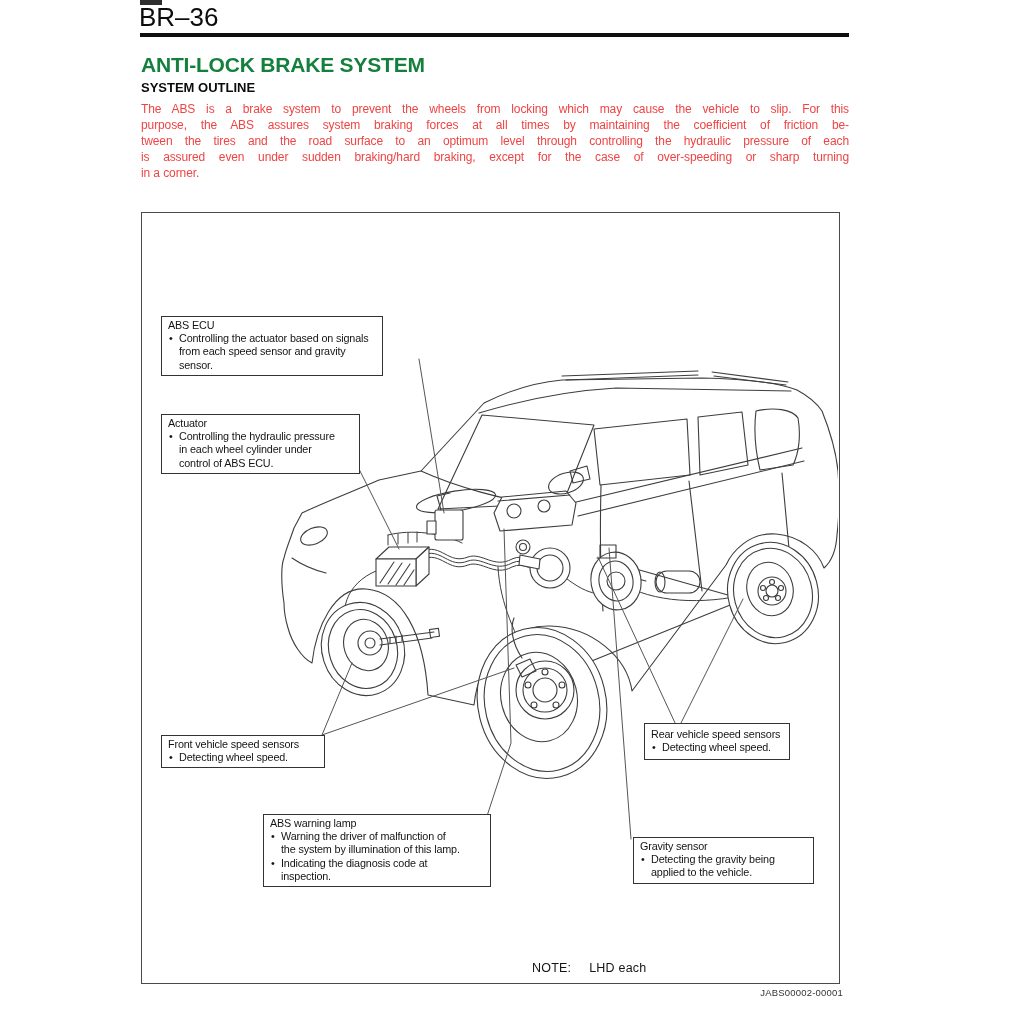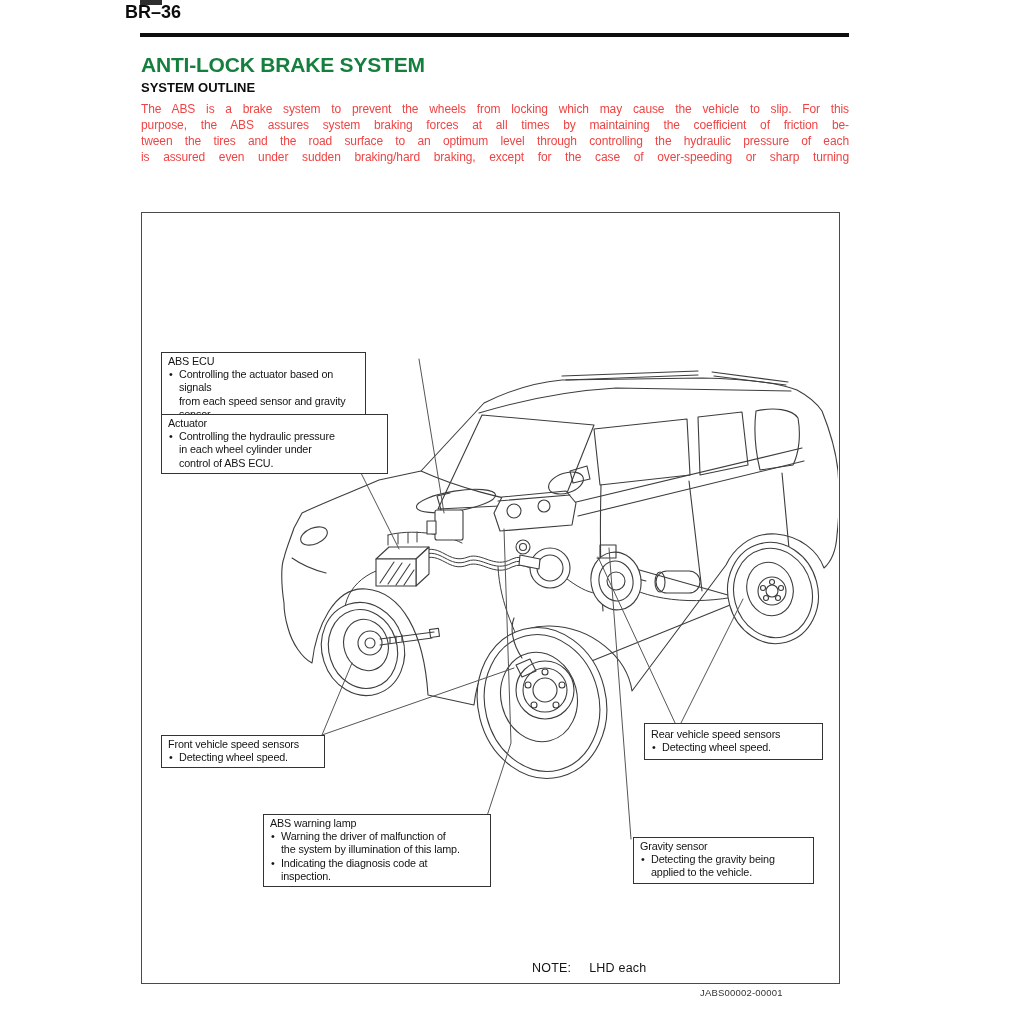--- a/index.html
+++ b/index.html
@@ -3,21 +3,21 @@
 <meta charset="utf-8">
 <style>
   html,body{margin:0;padding:0;}
   body{
     width:1024px;height:1024px;position:relative;background:#ffffff;
     font-family:"Liberation Sans",sans-serif;color:#111;overflow:hidden;
     -webkit-font-smoothing:antialiased;
   }
   .scan-mark{position:absolute;left:140px;top:0;width:22px;height:5px;background:#2e2e2e;}
   .page-code{
-    position:absolute;left:125px;top:2px;font-size:18px;font-weight:bold;
+    position:absolute;left:139px;top:2px;font-size:26px;font-weight:normal;
     letter-spacing:0px;color:#0c0c0c;
   }
   .head-rule{position:absolute;left:140px;top:33px;width:709px;height:4px;background:#0e0e0e;}
   .h1{
     position:absolute;left:141px;top:53px;font-size:21px;font-weight:bold;
     letter-spacing:-0.2px;color:#15803d;
   }
   .h2{
     position:absolute;left:141px;top:80px;font-size:13px;font-weight:bold;color:#0c0c0c;
   }
@@ -43,38 +43,39 @@
   .bullet{position:relative;padding-left:11px;}
   .bullet .marker{position:absolute;left:1px;top:0;}
   .bullet .txt{white-space:pre-line;display:block;}
 
   .note-line{
     position:absolute;left:390px;top:748px;font-size:12.5px;color:#141414;letter-spacing:0.2px;
   }
   .note-line .note-val{margin-left:18px;}
 
   .doc-code{
-    position:absolute;left:700px;top:987px;width:143px;
+    position:absolute;left:700px;top:987px;width:143px;text-align:right;
     font-size:9.5px;color:#333;letter-spacing:0.2px;
   }
 </style>
 </head>
 <body>
 
 <div class="scan-mark"></div>
 <div class="page-code">BR–36</div>
 <div class="head-rule"></div>
 <div class="h1">ANTI-LOCK BRAKE SYSTEM</div>
 <div class="h2">SYSTEM OUTLINE</div>
 
 <div class="body-text">
   <div class="jline">The ABS is a brake system to prevent the wheels from locking which may cause the vehicle to slip.  For this</div>
   <div class="jline">purpose, the ABS assures system braking forces at all times by maintaining the coefficient of friction be-</div>
   <div class="jline">tween the tires and the road surface to an optimum level through controlling the hydraulic pressure of each</div>
   <div class="jline">is assured even under sudden braking/hard braking, except for the case of over-speeding or sharp turning</div>
+  <div class="jline last">in a corner.</div>
 </div>
 
 <div class="diagram">
 
   <svg width="696" height="769" viewBox="0 0 696 769">
     <g fill="none" stroke="#3d3d3d" stroke-width="1.1" stroke-linejoin="round" stroke-linecap="round">
 
       <g>
         <path d="M 142,390 C 139,370 139,352 142,345 C 144,336 148,327 152,315 L 160,300
                  C 185,288 212,278 237,267 L 279,258 L 342,190
@@ -220,30 +221,30 @@
         <path d="M 277,146 L 302,300"></path>
         <path d="M 217,256 L 257,336"></path>
         <path d="M 180,522 L 210,450 M 180,522 L 372,455"></path>
         <path d="M 345,603 L 369,530 L 362,316"></path>
         <path d="M 534,512 L 456,344 M 538,512 L 601,386"></path>
         <path d="M 489,626 L 467,335"></path>
       </g>
     </g>
   </svg>
 
-  <div class="callout" style="left:19px;top:103px;width:205px;margin-top:36px;">
+  <div class="callout" style="left:19px;top:103px;width:222px;">
     <div class="title">ABS ECU</div>
     <div class="bullet">
         <span class="marker">•</span>
         <span class="txt">Controlling the actuator based on signals
 from each speed sensor and gravity sensor.</span>
       </div>
   </div>
 
-  <div class="callout" style="left:19px;top:201px;width:227px;">
+  <div class="callout" style="left:19px;top:201px;width:199px;">
     <div class="title">Actuator</div>
     <div class="bullet">
         <span class="marker">•</span>
         <span class="txt">Controlling the hydraulic pressure
 in each wheel cylinder under
 control of ABS ECU.</span>
       </div>
   </div>
 
   <div class="callout" style="left:19px;top:522px;width:164px;">
@@ -261,21 +262,21 @@
         <span class="txt">Warning the driver of malfunction of
 the system by illumination of  this lamp.</span>
       </div>
     <div class="bullet">
         <span class="marker">•</span>
         <span class="txt">Indicating the diagnosis code at
 inspection.</span>
       </div>
   </div>
 
-  <div class="callout" style="left:502px;top:510px;width:179px;padding-top:4px;padding-bottom:5px;">
+  <div class="callout" style="left:502px;top:510px;width:146px;padding-top:4px;padding-bottom:5px;">
     <div class="title">Rear vehicle speed sensors</div>
     <div class="bullet">
         <span class="marker">•</span>
         <span class="txt">Detecting wheel speed.</span>
       </div>
   </div>
 
   <div class="callout" style="left:491px;top:624px;width:181px;">
     <div class="title">Gravity sensor</div>
     <div class="bullet">

